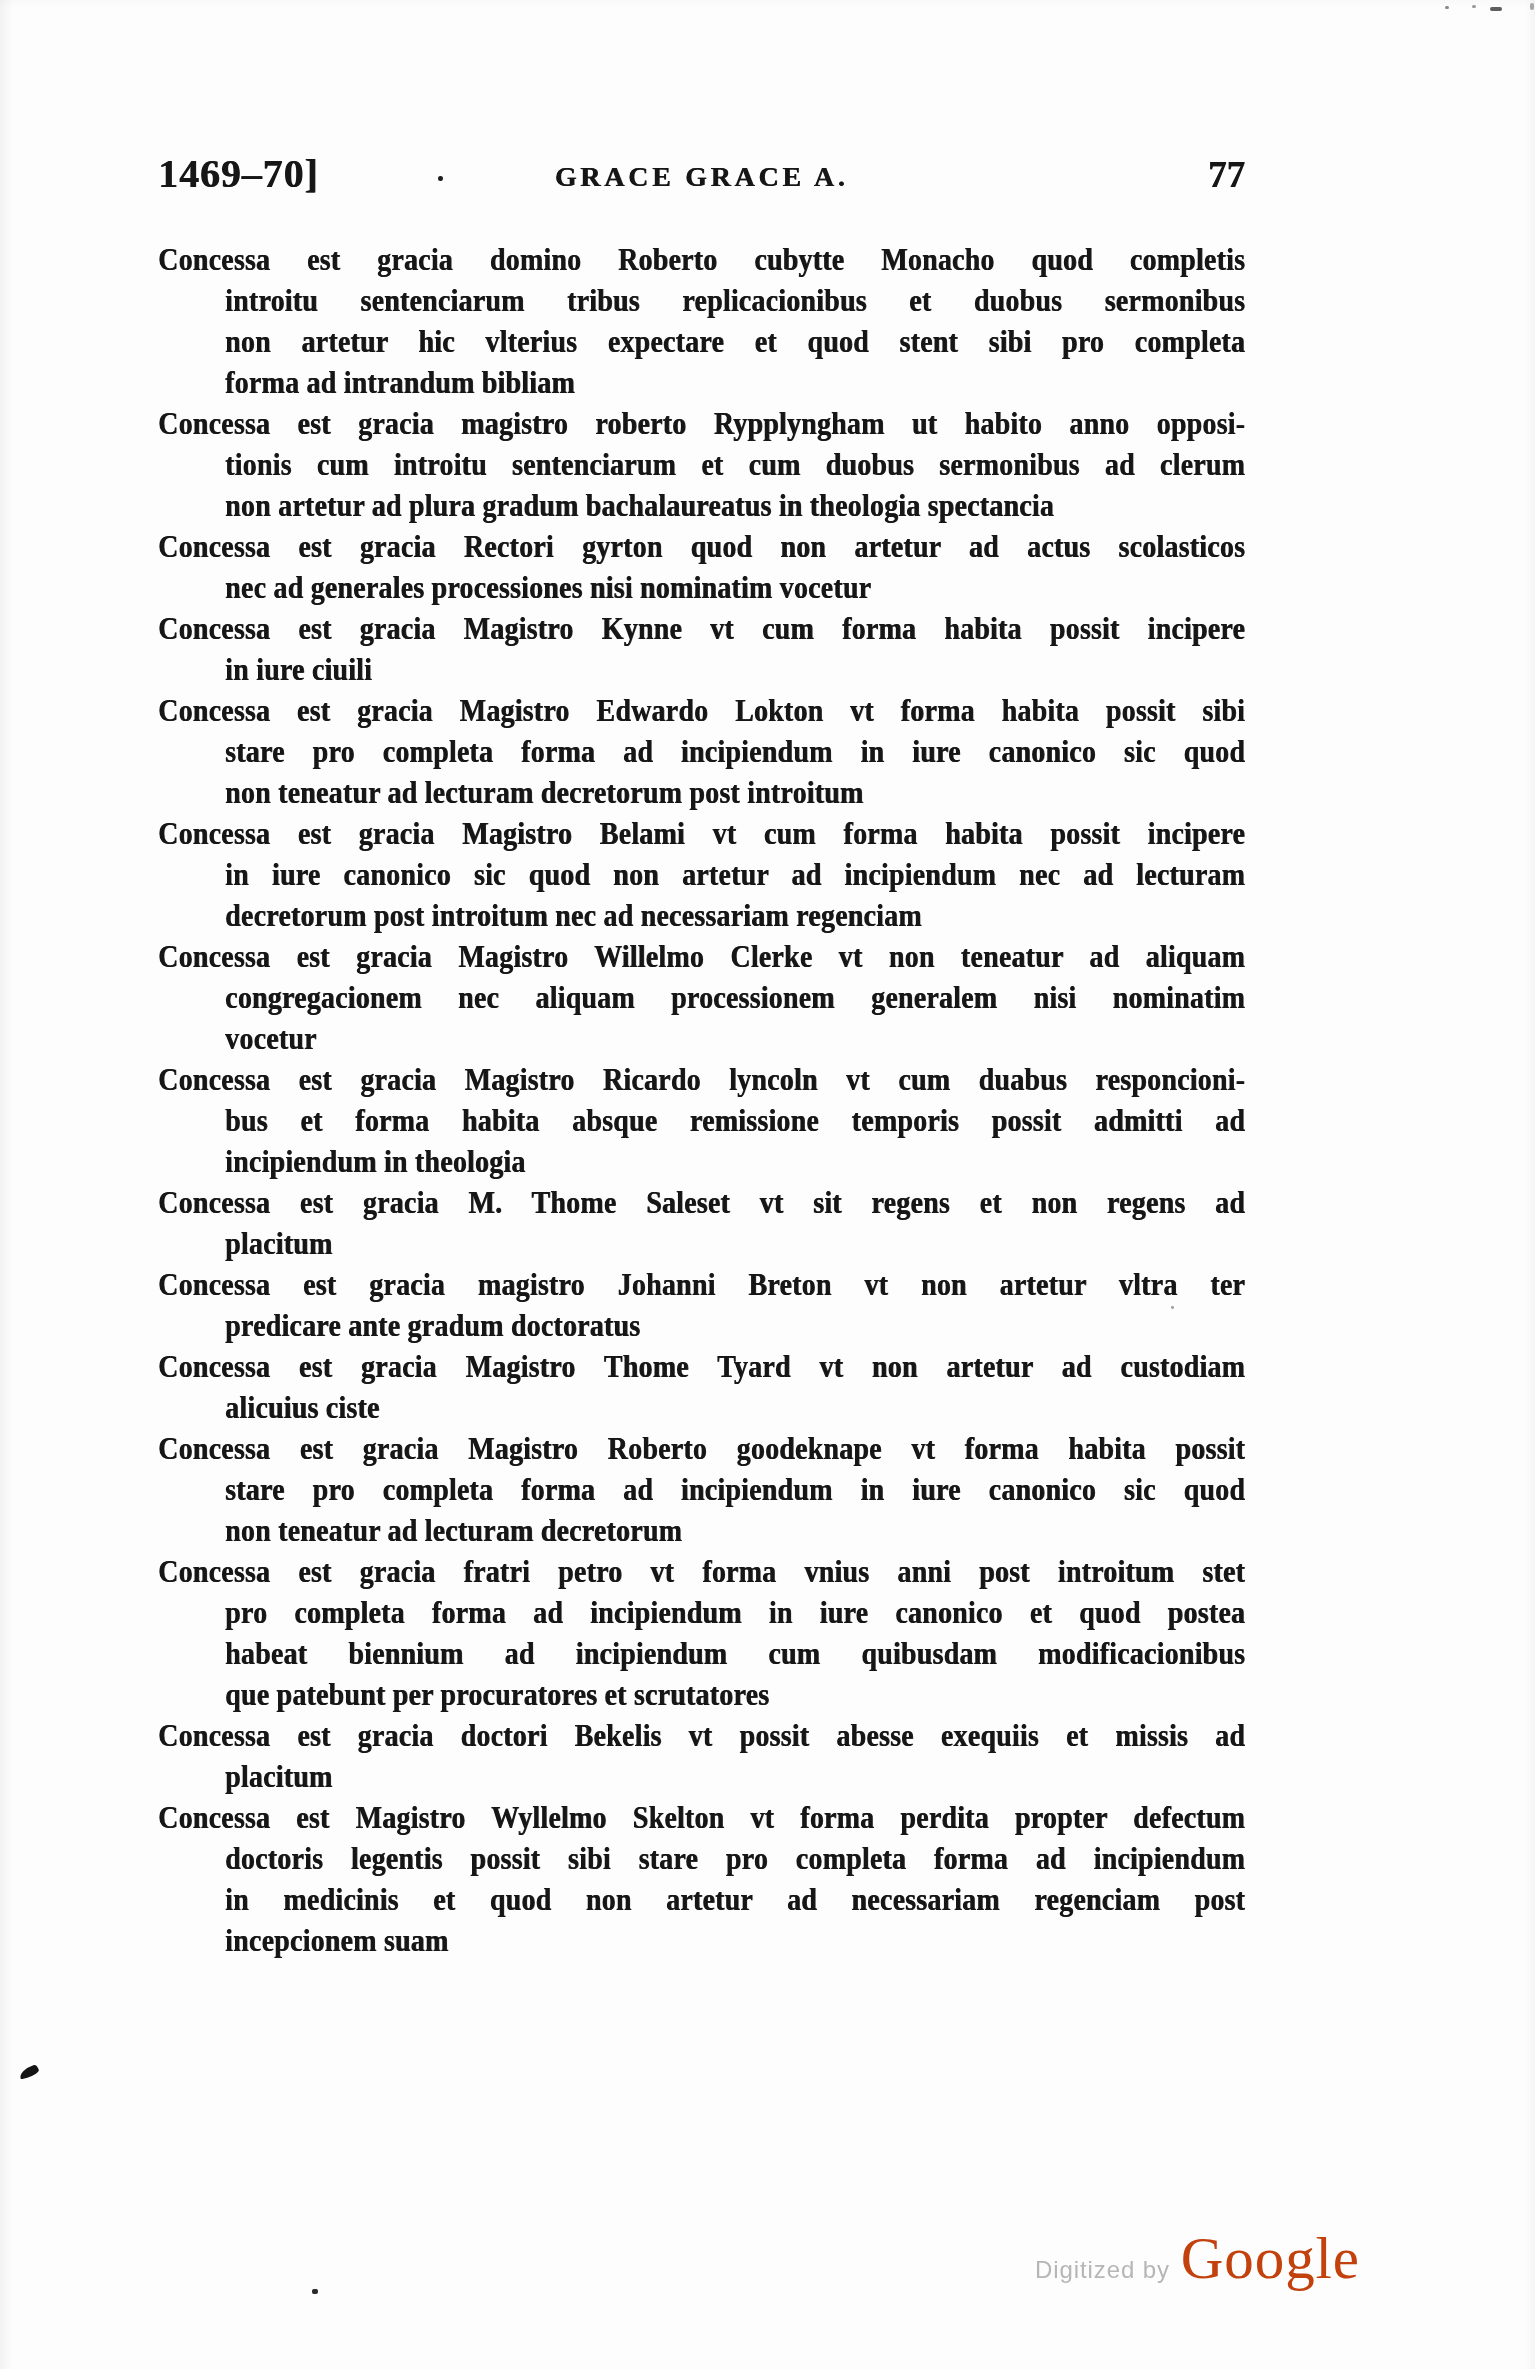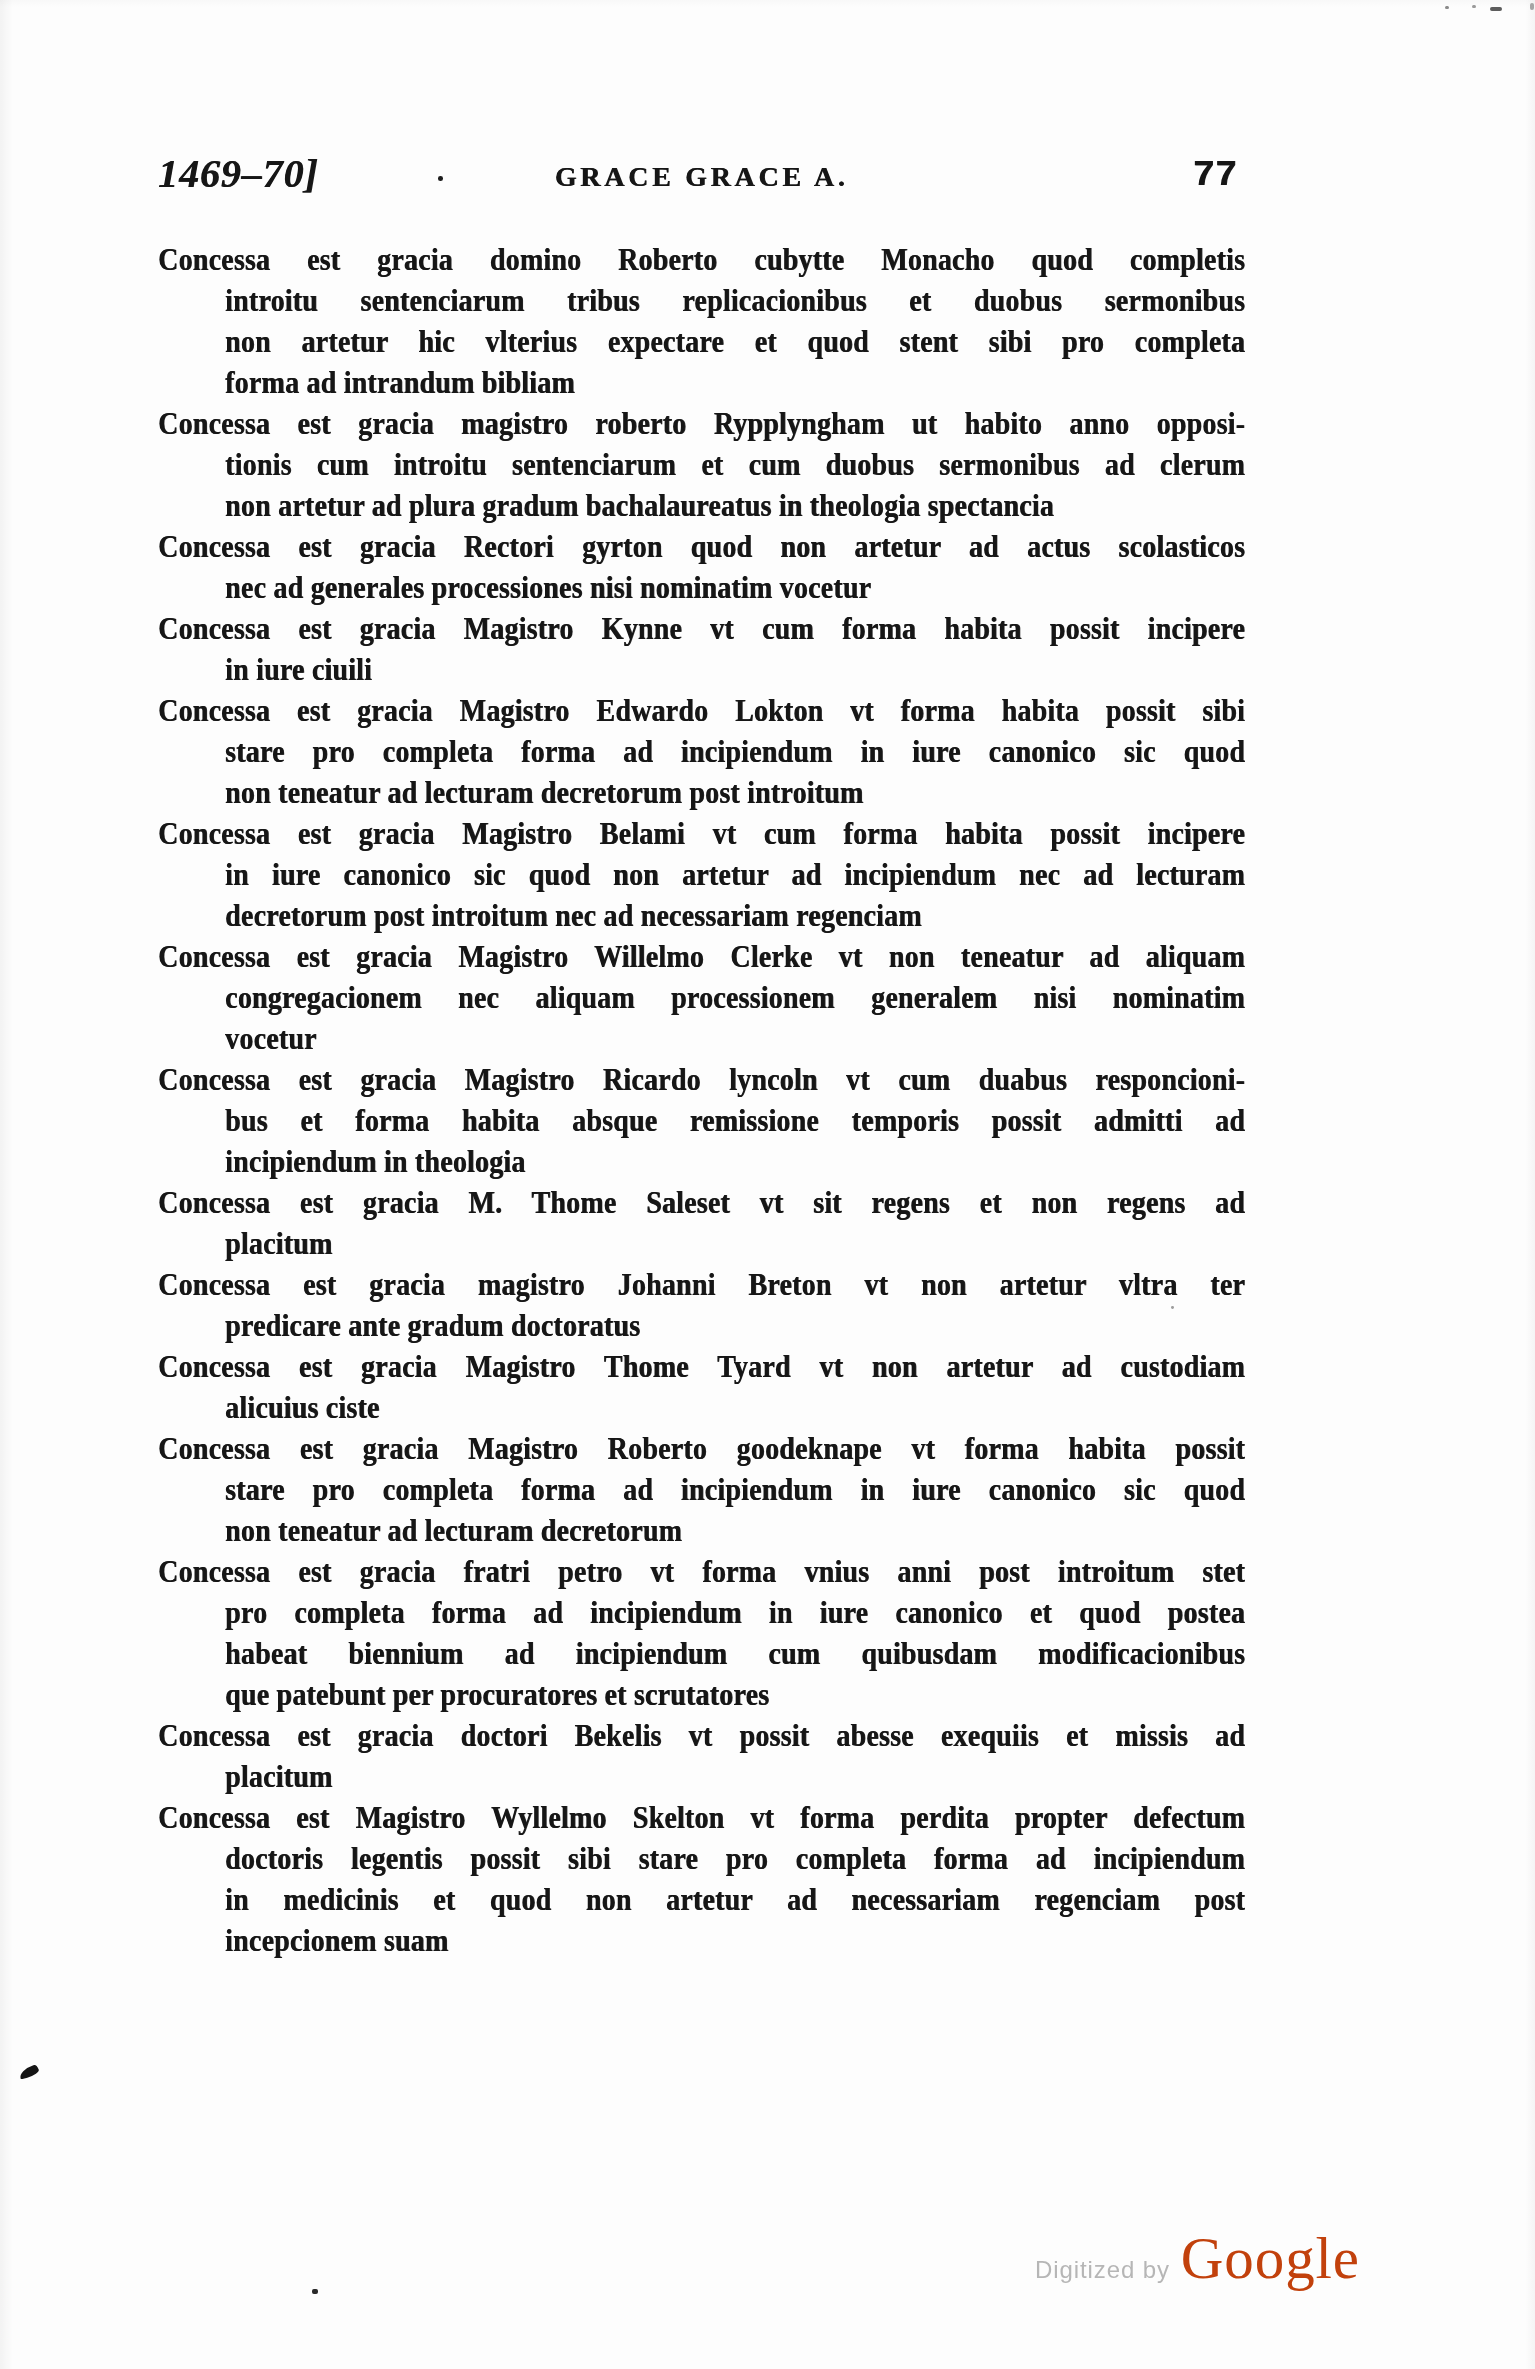--- a/index.html
+++ b/index.html
@@ -16,32 +16,30 @@
       linear-gradient(to left,  rgba(0,0,0,0.035), rgba(0,0,0,0) 9.3px),
       linear-gradient(to bottom, rgba(0,0,0,0.02), rgba(0,0,0,0) 7.4px);
   }
 
   
   .header { position:absolute; left:158px; top:148px; width:1087px; height:52px; }
   .hdr-date {
     position:absolute; left:0; top:0; line-height:52px;
     font-size:40px; font-weight:700; letter-spacing:0.9px;
     text-shadow:0.6px 0.3px 0 rgba(10,10,10,0.9);
-    font-style:italic;
   }
   .hdr-title {
     position:absolute; left:0; right:0; top:5.6px; text-align:center; line-height:46px;
     font-size:28px; font-weight:700; letter-spacing:3.7px;
     text-shadow:0.6px 0.3px 0 rgba(10,10,10,0.9);
   }
   .hdr-num {
-    position:absolute; right:8px; top:1.9px; line-height:50px;
+    position:absolute; right:0; top:1.9px; line-height:50px;
     font-size:37px; font-weight:700;
     text-shadow:0.6px 0.3px 0 rgba(10,10,10,0.9);
-    font-family:Liberation Mono, monospace;
   }
   .hdr-dot { position:absolute; left:438px; top:176px; width:4.6px; height:4.6px;
     border-radius:50%; background:#1d1d1d; }
 
   
   .textbody { position:absolute; left:158px; top:238px; width:1087px; }
   .entry { margin:0; }
   .line {
     line-height:41px; height:41px; overflow:hidden;
     font-size:28px; font-weight:700; letter-spacing:0.2px;

